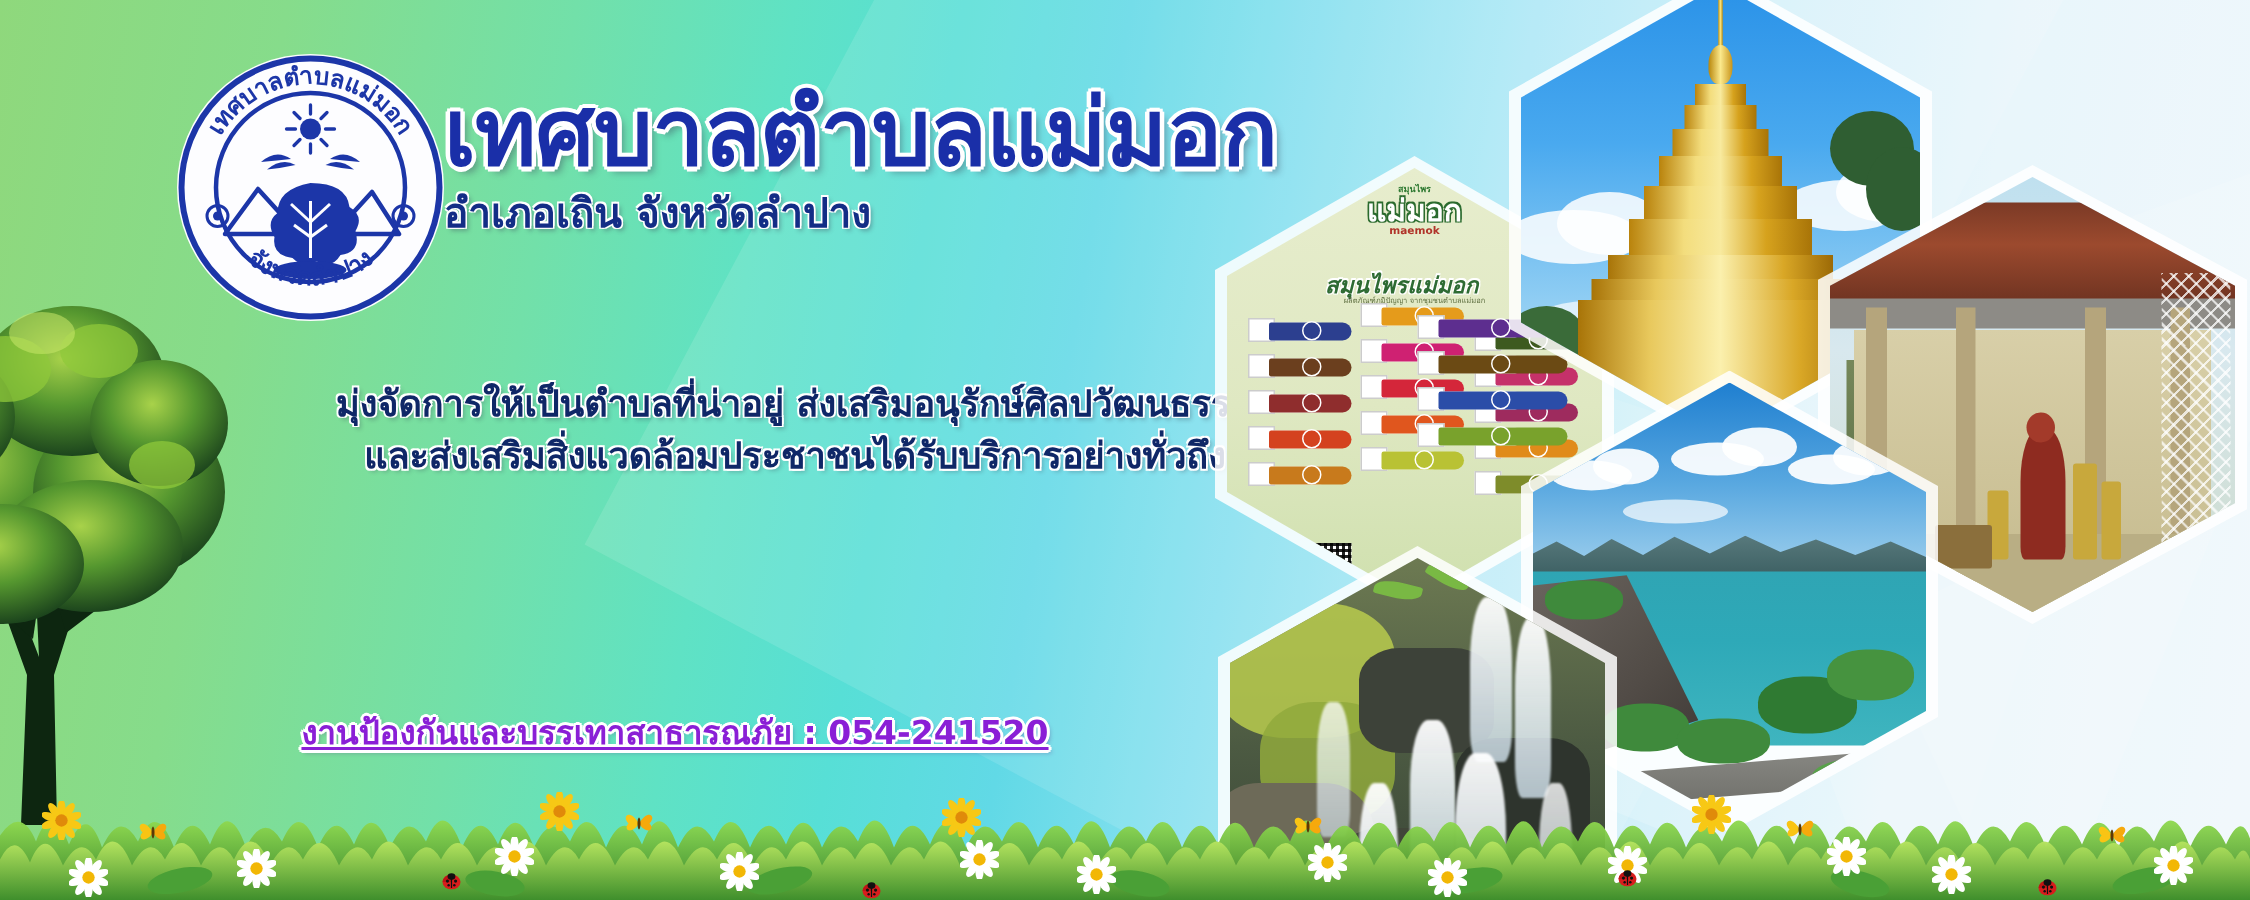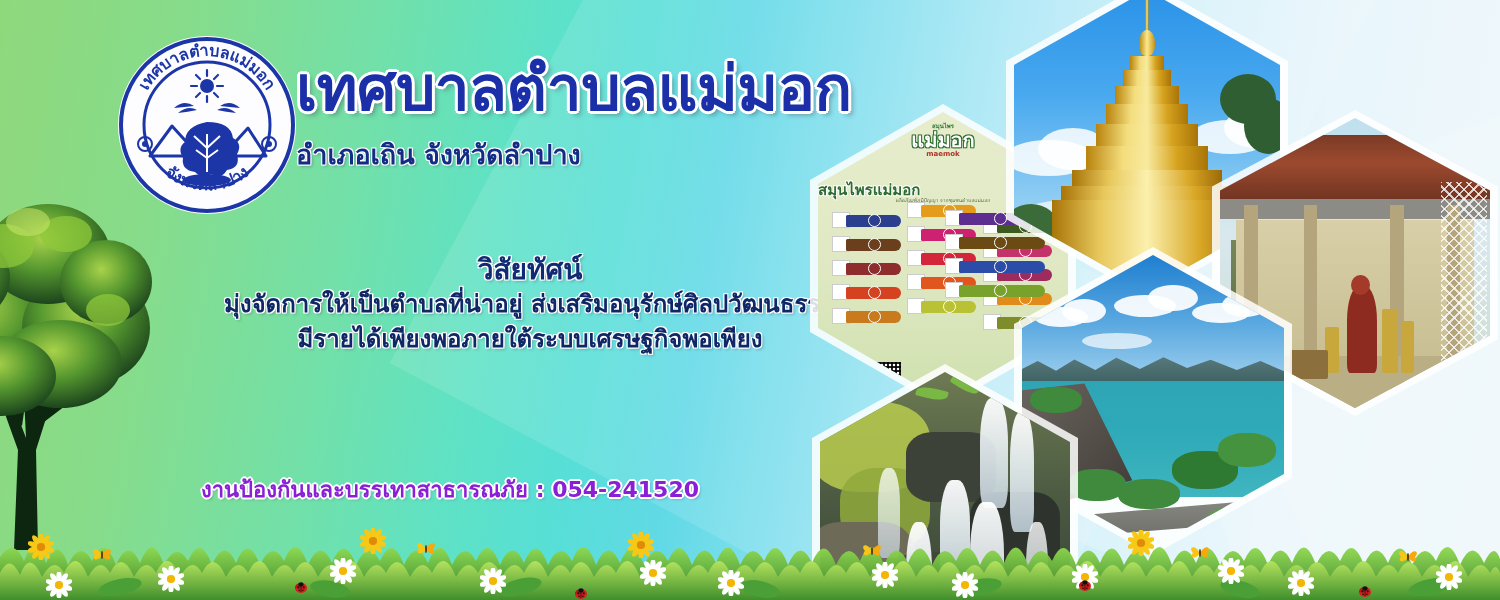--- a/index.html
+++ b/index.html
@@ -59,21 +59,21 @@
     font-size:31px; font-weight:bold; line-height:1.05;
     color:#3ce04a;
     letter-spacing:0.5px;
     text-shadow:
       -1.5px -1.5px 0 #0d4b15, 1.5px -1.5px 0 #0d4b15,
       -1.5px 1.5px 0 #0d4b15, 1.5px 1.5px 0 #0d4b15,
       -2px 0 0 #0d4b15, 2px 0 0 #0d4b15, 0 -2px 0 #0d4b15, 0 2px 0 #0d4b15,
       3px 3px 4px rgba(20,40,20,0.5);
   }
   #sub-title-th {
-    margin-top:20px;
+    margin-top:8px;
     font-size:27px; font-weight:bold; line-height:1.1;
     color:#132d86;
     text-shadow:
       -1px -1px 0 #fff, 1px -1px 0 #fff, -1px 1px 0 #fff, 1px 1px 0 #fff,
       2px 2px 3px rgba(60,70,90,0.4);
   }
 
   
   #vision-block { position:absolute; left:180px; top:252px; width:700px; text-align:center; }
   #vision-heading {
@@ -89,21 +89,21 @@
 
   
   #contact-block { position:absolute; left:60px; top:473px; width:780px; text-align:center; z-index:40; }
   .contact-line {
     font-size:22px; font-weight:bold; color:#8a1fd6; line-height:1.55;
     text-shadow:-1.3px -1.3px 0 #fff, 1.3px -1.3px 0 #fff, -1.3px 1.3px 0 #fff, 1.3px 1.3px 0 #fff,
                 -2px 0 0 #fff, 2px 0 0 #fff, 0 -2px 0 #fff, 0 2px 0 #fff,
                 2px 2px 3px rgba(80,30,120,0.35);
   }
   #contact-line-1 { white-space:nowrap; }
-  #contact-line-2 { white-space:nowrap; }
+  #contact-line-2 { white-space:nowrap;text-decoration:underline; }
 
   
   #tree { position:absolute; left:-60px; top:150px; width:300px; height:420px; z-index:5; }
 
   
   #hexes { position:absolute; left:800px; top:0; width:700px; height:600px; z-index:8; }
   .hex {
     position:absolute;
     clip-path:polygon(50% 0%, 100% 25%, 100% 75%, 50% 100%, 0% 75%, 0% 25%);
     overflow:hidden;
@@ -122,23 +122,23 @@
   #hex-dam     { left:222px; top:255px; width:262px; height:292px; }
   #hex-waterfall { left:20px; top:372px; width:250px; height:280px; }
 
   
   .poster-bg { position:absolute; inset:0; background:linear-gradient(#e7edcd, #dfe8c2 55%, #cfe0ae); }
   .poster-logo { position:absolute; left:50%; top:9px; transform:translateX(-50%); text-align:center; }
   .poster-logo .pl-top { font-size:6px; color:#2f7a32; font-weight:bold; }
   .poster-logo .pl-main { font-size:20px; font-weight:bold; color:#fff; line-height:0.95;
        text-shadow:-1px -1px 0 #2b6b2e,1px -1px 0 #2b6b2e,-1px 1px 0 #2b6b2e,1px 1px 0 #2b6b2e; }
   .poster-logo .pl-sub { font-size:7px; color:#b0342a; font-weight:bold; }
-  .poster-title { position:absolute; left:0; right:17px; top:66px; 
+  .poster-title { position:absolute; left:0; right:17px; top:66px; text-align:center;
        font-size:15px; font-weight:bold; color:#2e6b33;
-       text-shadow:-0.7px -0.7px 0 #fff,0.7px -0.7px 0 #fff,-0.7px 0.7px 0 #fff,0.7px 0.7px 0 #fff; }
+       text-shadow:-0.7px -0.7px 0 #fff,0.7px -0.7px 0 #fff,-0.7px 0.7px 0 #fff,0.7px 0.7px 0 #fff;font-style:italic; }
   .poster-subtitle { position:absolute; left:0; right:0; top:84px; text-align:center; font-size:5px; color:#5a6b3c; }
   .poster-grid { position:absolute; left:14px; right:14px; top:98px; height:140px; }
   .pg-col { position:absolute; top:0; width:31%; }
   .pg-row { position:relative; height:23px; margin-bottom:1px; }
   .pill { position:absolute; left:14px; right:0; top:5px; height:12px; border-radius:2px 8px 8px 2px; }
   .pill-white { position:absolute; left:14px; width:52%; top:5px; height:12px; background:#fff; border-radius:2px; }
   .boxicon { position:absolute; left:0; top:2px; width:18px; height:16px; background:#fff; border:0.5px solid #ccc; }
   .circ { position:absolute; top:4px; width:13px; height:13px; border-radius:50%; border:1.5px solid #fff; }
   .poster-footer { position:absolute; left:18px; bottom:12px; display:flex; gap:4px; align-items:center; }
   .pf-lines { display:flex; flex-direction:column; gap:2px; }
@@ -323,23 +323,22 @@
       </text>
     </svg>
   </div>
 
   <div id="title-block">
     <div id="main-title">เทศบาลตำบลแม่มอก</div>
     <div id="sub-title-th">อำเภอเถิน จังหวัดลำปาง</div>
   </div>
 
   <div id="vision-block">
-    <div id="vision-heading">วิสัยทัศน์</div>
     <div class="vision-line">มุ่งจัดการให้เป็นตำบลที่น่าอยู่ ส่งเสริมอนุรักษ์ศิลปวัฒนธรรม</div>
-    <div class="vision-line">มีรายได้เพียงพอภายใต้ระบบเศรษฐกิจพอเพียง</div>
+    <div class="vision-line">และส่งเสริมสิ่งแวดล้อมประชาชนได้รับบริการอย่างทั่วถึง</div>
   </div>
 
   <div id="contact-block">
     <div class="contact-line" id="contact-line-2">งานป้องกันและบรรเทาสาธารณภัย : 054-241520</div>
   </div>
 
   <div id="hexes">
 
     <div class="hex-frame" style="left:10px;top:104px;width:266px;height:304px;"></div>
     <div class="hex" id="hex-herbs">

